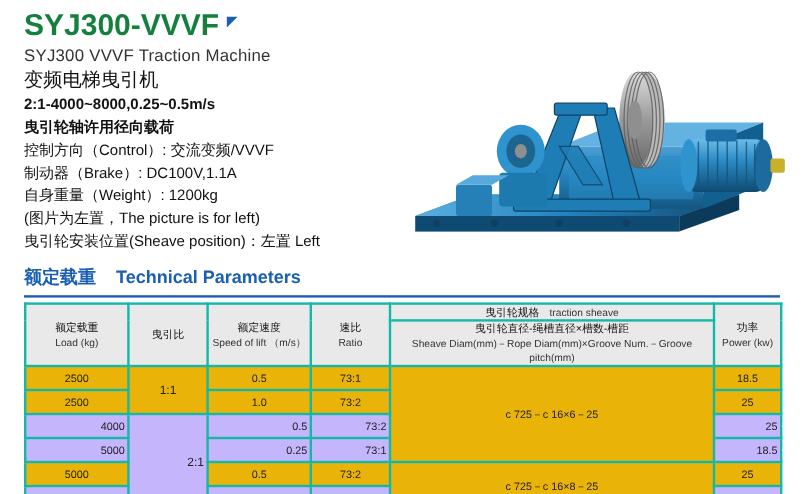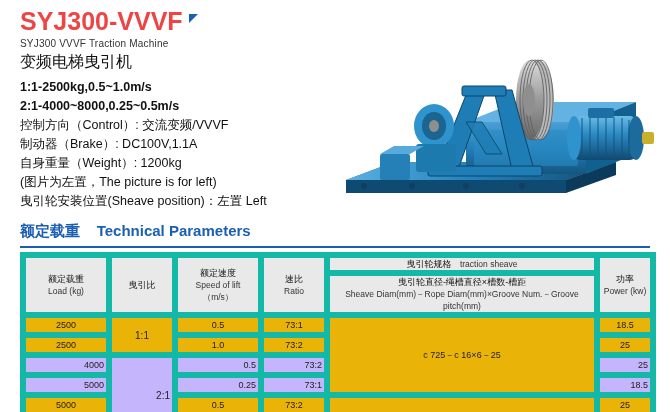--- a/index.html
+++ b/index.html
@@ -22,33 +22,33 @@
     width: 310px;
   }
   .title-row {
     display: flex;
     align-items: center;
     gap: 6px;
   }
   .main-title {
     font-size: 25px;
     font-weight: bold;
-    color: #ef4444;
+    color: #15803d;
     letter-spacing: 0px;
     line-height: 1.1;
     font-family: "Liberation Sans", sans-serif;
   }
   .title-mark {
     width: 0; height: 0;
     border-left: 9px solid #1a5fb4;
     border-bottom: 9px solid transparent;
     margin-bottom: 6px;
   }
   .sub-title-en {
-    font-size: 10px;
+    font-size: 14px;
     color: #333;
     margin-top: 2px;
     letter-spacing: 0.2px;
   }
   .sub-title-cn {
     font-size: 16px;
     color: #111;
     margin-top: 3px;
     font-weight: 500;
   }
@@ -104,21 +104,21 @@
     width: 630px;
   }
   table.params {
     width: 630px;
     border-collapse: collapse;
     font-size: 9px;
     color: #222;
     table-layout: fixed;
   }
   table.params th, table.params td {
-    border: 6px solid #14b8a6;
+    border: 2px solid #14b8a6;
     text-align: center;
     vertical-align: middle;
     padding: 0 2px;
   }
   table.params thead th {
     background: #e9e9e9;
     font-weight: normal;
     height: 34px;
     line-height: 12px;
     font-size: 9px;
@@ -143,22 +143,22 @@
 <div class="header">
   <div class="title-row">
     <div class="main-title">SYJ300-VVVF</div>
     <div class="title-mark"></div>
   </div>
   <div class="sub-title-en">SYJ300 VVVF Traction Machine</div>
   <div class="sub-title-cn">变频电梯曳引机</div>
 </div>
 
 <div class="specs">
-  <div class="spec-line bold">1:1-2500kg,0.5~1.0m/s</div>
   <div class="spec-line bold">2:1-4000~8000,0.25~0.5m/s</div>
+  <div class="spec-line bold">曳引轮轴许用径向载荷</div>
   <div class="spec-line">控制方向（Control）: 交流变频/VVVF</div>
   <div class="spec-line">制动器（Brake）: DC100V,1.1A</div>
   <div class="spec-line">自身重量（Weight）: 1200kg</div>
   <div class="spec-line">(图片为左置，The picture is for left)</div>
   <div class="spec-line">曳引轮安装位置(Sheave position)：左置 Left</div>
 </div>
 
 <div class="photo">
   <svg width="340" height="190" viewBox="0 0 340 190" xmlns="http://www.w3.org/2000/svg">
     <defs>

